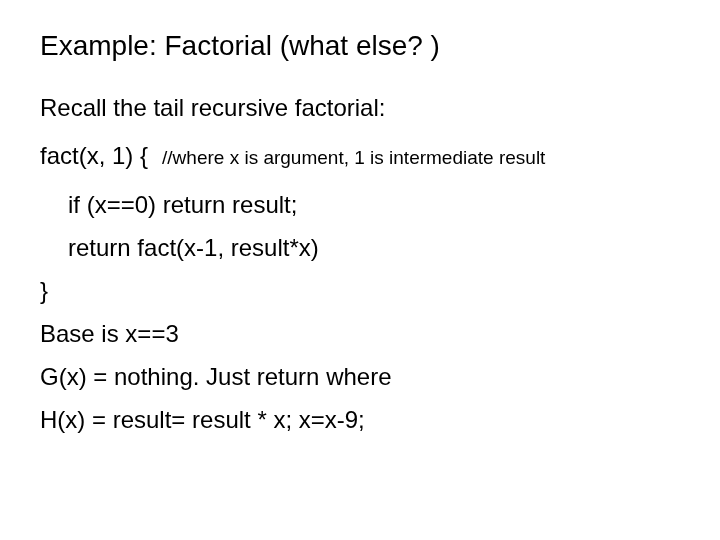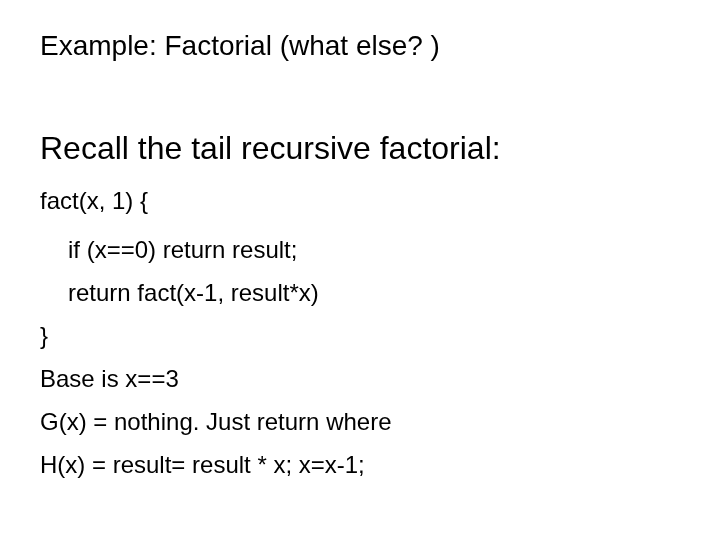--- a/index.html
+++ b/index.html
@@ -5,24 +5,24 @@
     * { margin: 0; padding: 0; box-sizing: border-box; }
     html, body { width: 720px; height: 540px; background: #fff; }
     body {
       font-family: Arial, Helvetica, sans-serif;
       color: #000;
       padding: 30px 40px;
     }
     .title {
       font-size: 28px;
       font-weight: 400;
-      margin-bottom: 68px;
+      margin-bottom: 32px;
     }
     .subtitle {
-      font-size: 32px;
+      font-size: 24px;
       font-weight: 400;
       margin-bottom: 20px;
     }
     .codeline {
       font-size: 24px;
       font-weight: 400;
       line-height: 1.5;
       margin-top: 7px;
     }
     .sig-row {
@@ -37,20 +37,21 @@
   </style>
 </head>
 <body>
 
 <div class="title">Example: Factorial (what else? )</div>
 
 <div class="subtitle">Recall the tail recursive factorial:</div>
 
 <div class="sig-row">
   <span class="sig">fact(x, 1) {</span>
+  <span class="comment">//where x is argument, 1 is intermediate result</span>
 </div>
 
 <div class="codeline indent">if (x==0) return result;</div>
 <div class="codeline indent">return fact(x-1, result*x)</div>
 <div class="codeline">}</div>
 <div class="codeline">Base is x==3</div>
 <div class="codeline">G(x) = nothing. Just return where</div>
-<div class="codeline">H(x) = result= result * x; x=x-1;</div>
+<div class="codeline">H(x) = result= result * x; x=x-9;</div>
 
 </body></html>

